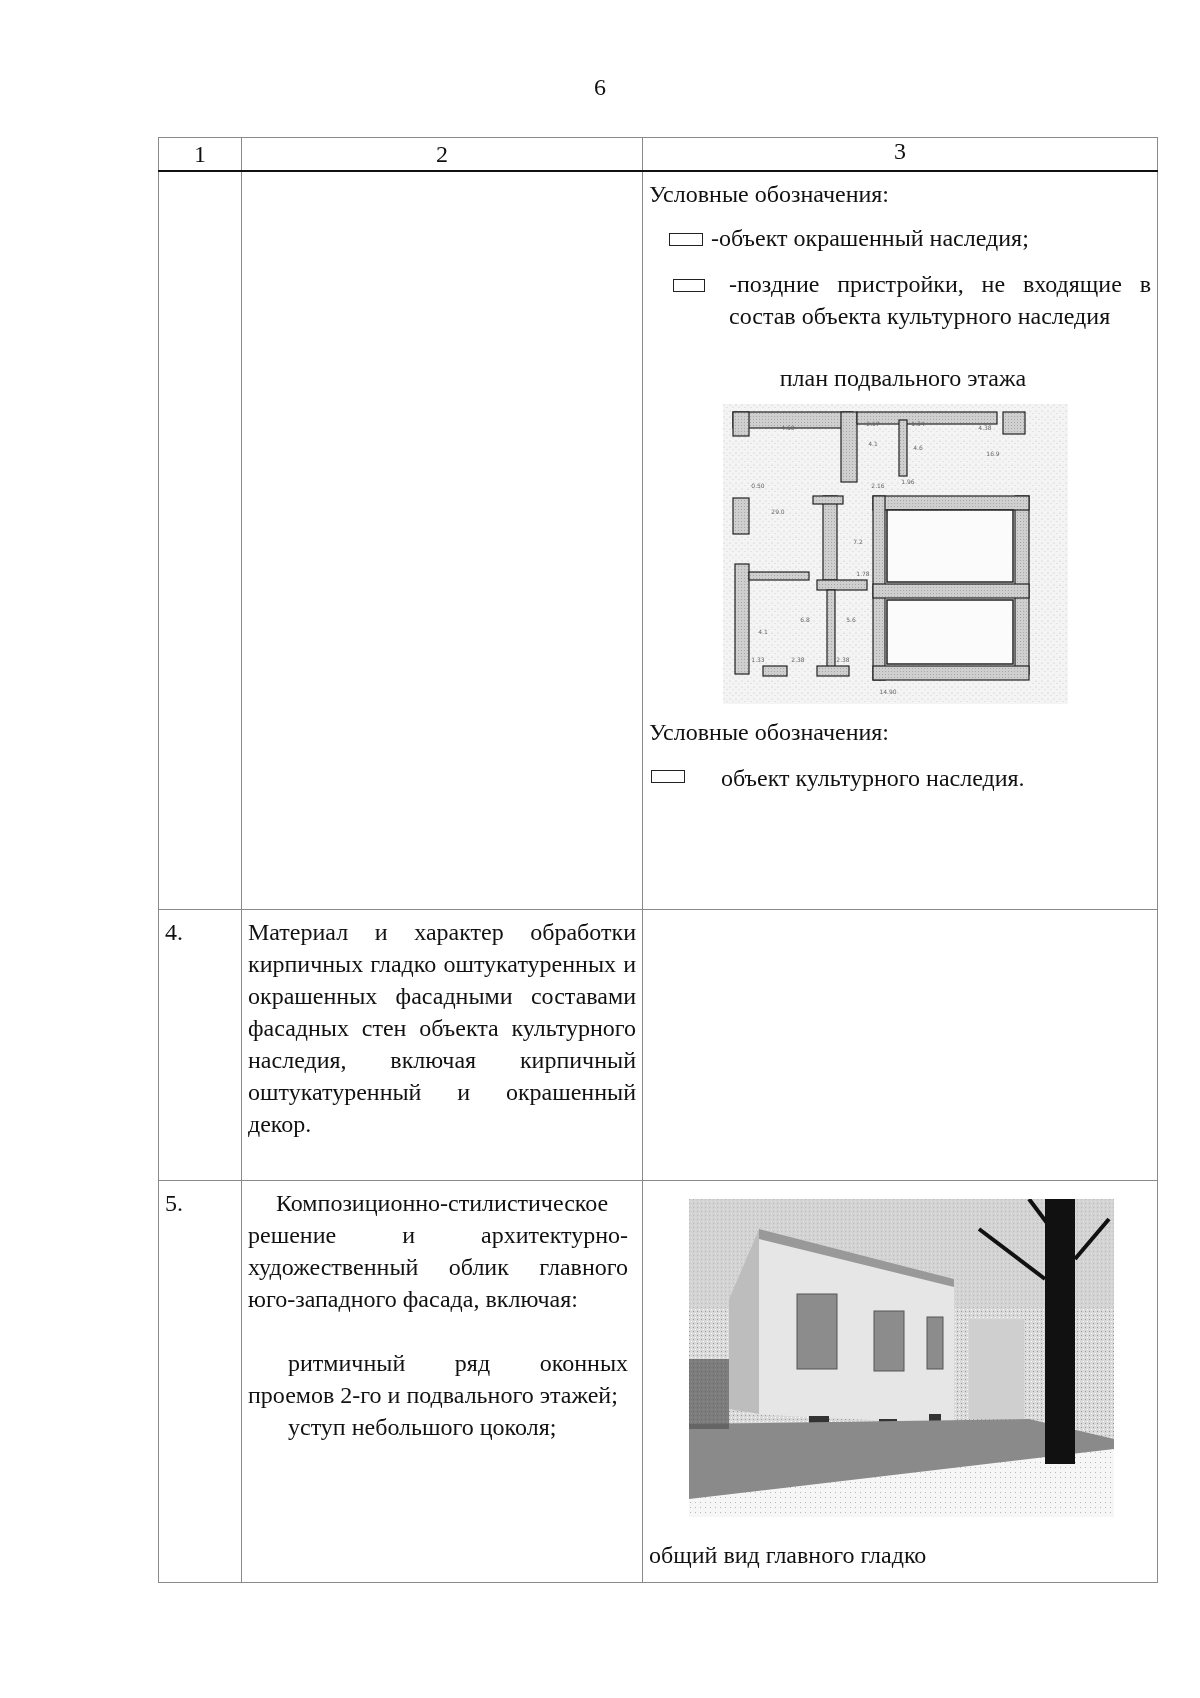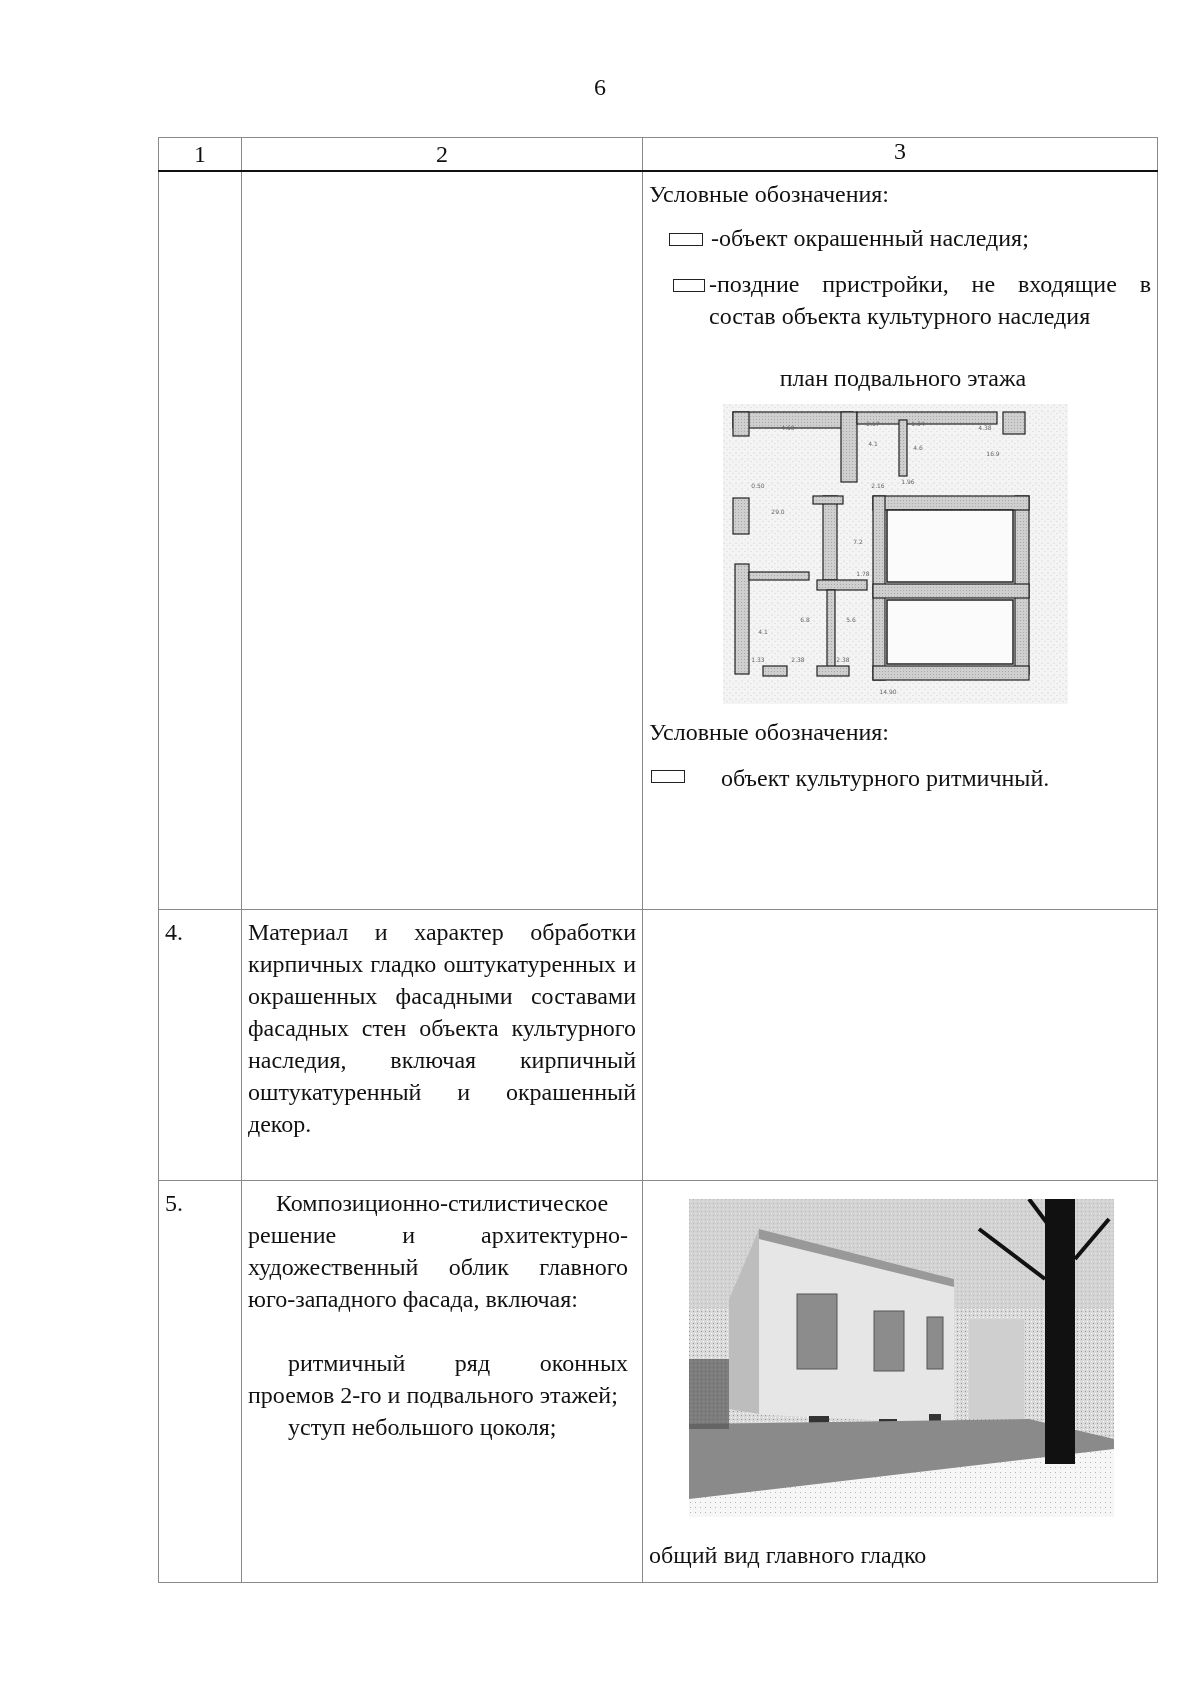--- a/index.html
+++ b/index.html
@@ -46,21 +46,21 @@
 
   <tr style="height:738px;">
     <td></td>
     <td></td>
     <td>
       <div class="legend-title">Условные обозначения:</div>
       <div class="legend-row" style="margin:12px 0 0 26px;">
         <span class="legend-box" style="margin:11px 8px 0 0;"></span>
         <span class="legend-text">-объект окрашенный наследия;</span>
       </div>
-      <div class="legend-row" style="margin:14px 6px 0 30px;">
+      <div class="legend-row" style="margin:14px 6px 0 30px;gap:20px;">
         <span class="legend-box" style="margin:11px 4px 0 0; width:32px;"></span>
         <span class="legend-text justify">-поздние пристройки, не входящие в состав объекта культурного наследия</span>
       </div>
       <div class="plan-caption">план подвального этажа</div>
 
       <svg class="floor-plan" viewBox="0 0 345 300" xmlns="http://www.w3.org/2000/svg">
         <defs>
           <pattern id="stip" width="6" height="6" patternUnits="userSpaceOnUse">
             <rect width="6" height="6" fill="#f4f4f4"></rect>
             <circle cx="1" cy="1" r="0.6" fill="#bdbdbd"></circle>
@@ -119,21 +119,21 @@
           <text x="135" y="140">7.2</text>
           <text x="40" y="230">4.1</text>
           <text x="82" y="218">6.8</text>
           <text x="128" y="218">5.6</text>
         </g>
       </svg>
 
       <div class="legend-title" style="margin-top:12px;">Условные обозначения:</div>
       <div class="legend-row" style="margin:14px 0 0 8px;">
         <span class="legend-box" style="margin:8px 36px 0 0;"></span>
-        <span>объект культурного ритмичный.</span>
+        <span>объект культурного наследия.</span>
       </div>
     </td>
   </tr>
 
   <tr style="height:271px;">
     <td class="num">4.</td>
     <td class="cell-pad justify">Материал и характер обработки кирпичных гладко оштукатуренных и окрашенных фасадными составами фасадных стен объекта культурного наследия, включая кирпичный оштукатуренный и окрашенный декор.</td>
     <td></td>
   </tr>
 

